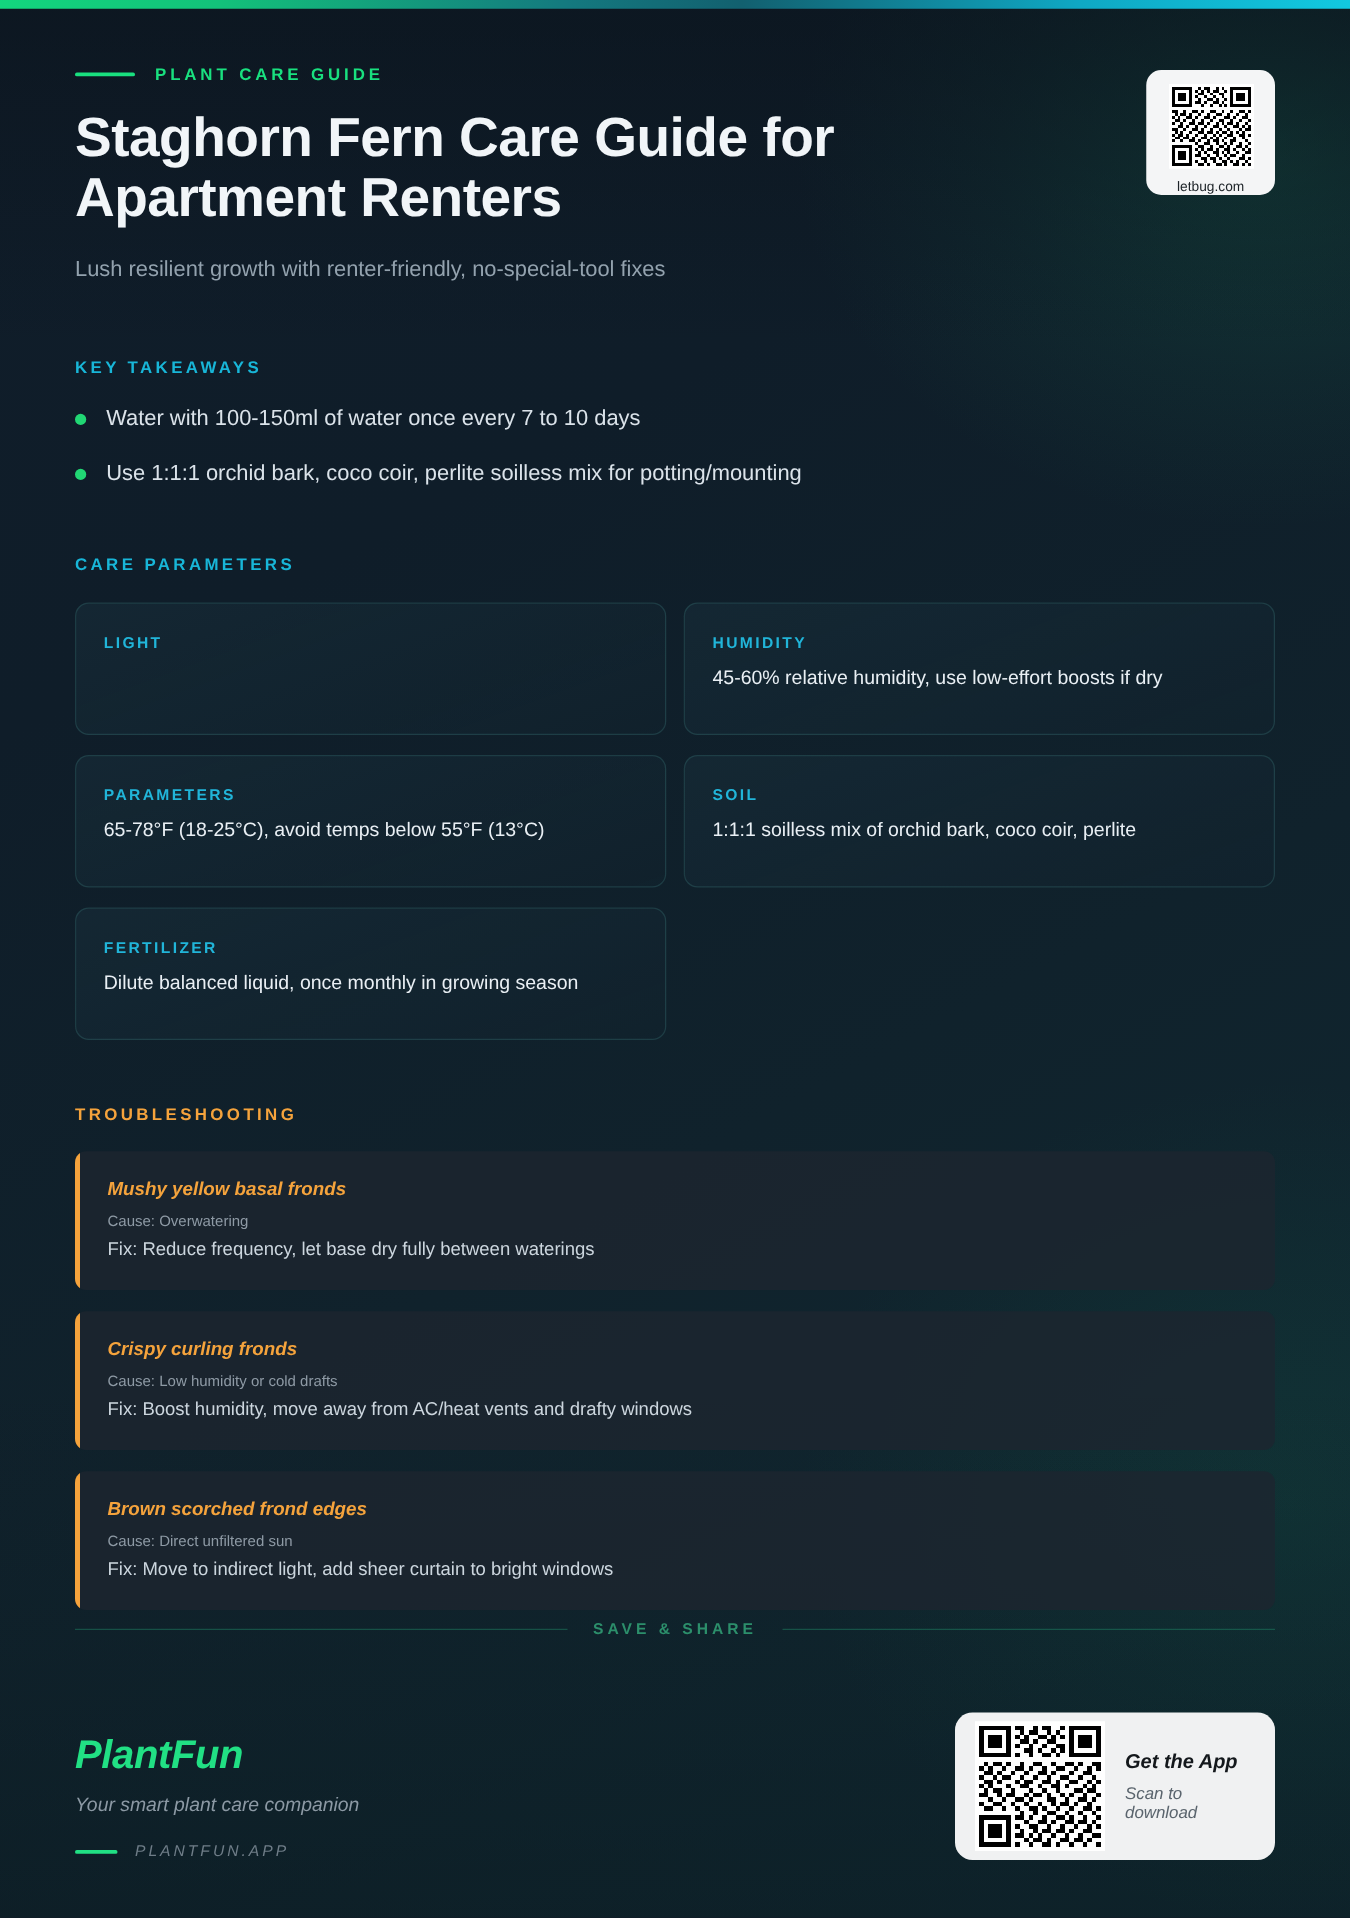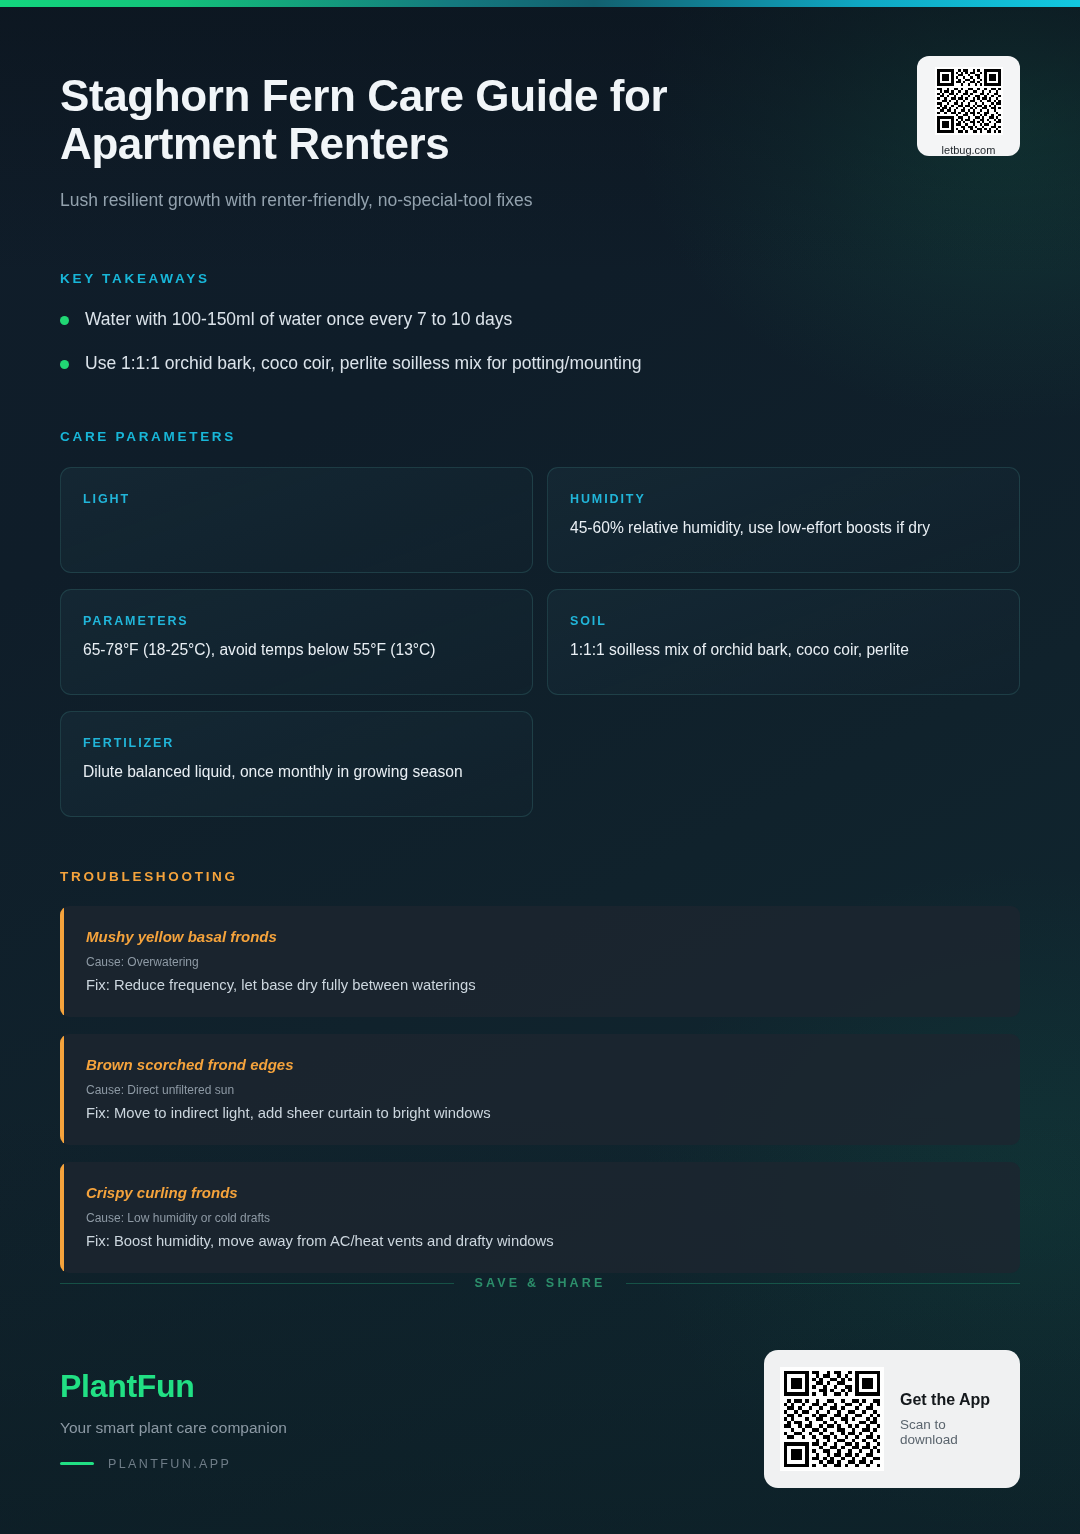--- a/index.html
+++ b/index.html
@@ -163,40 +163,40 @@
     margin-bottom:60px;
   }
   .share-row .line{
     flex:1; height:1px; background:rgba(33,152,112,0.40);
   }
   .share-row .stext{
     font-size:12.5px; letter-spacing:3.2px; font-weight:700; color:#2c8f6b;
   }
 
   .foot-main{
-    display:flex; align-items:center; justify-content:space-between;
+    display:flex; align-items:flex-end; justify-content:space-between;font-style:italic;
   }
   .brand-name{
     font-size:32px; font-weight:700; color:#21e084; letter-spacing:-0.3px;
   }
   .brand-tag{
     margin-top:14px; font-size:15.5px; color:#8c99a4;
   }
   .brand-url{
     margin-top:20px; display:flex; align-items:center; gap:14px;
   }
   .brand-url .dash{
     width:34px; height:3px; background:#21e084; border-radius:2px; display:block;
   }
   .brand-url .utext{
     font-size:12.5px; letter-spacing:2.4px; color:#6f7d88; font-weight:400;
   }
 
   .app-card{
-    width:256px; height:138px;
+    width:256px; height:118px;
     background:#f0f1f2; border-radius:14px;
     display:flex; align-items:center; gap:16px;
     padding:14px 16px;
   }
   .app-card .qr{ width:104px; height:104px; flex:0 0 104px; }
   .app-card .txt{ display:flex; flex-direction:column; }
   .app-title{ font-size:16px; font-weight:700; color:#14181c; }
   .app-sub{ margin-top:8px; font-size:13.5px; color:#5a646d; }
 
   
@@ -206,20 +206,24 @@
 <body>
 
 <div class="page">
 
   <div class="topbar"></div>
 
   <div class="content">
 
     <div class="header">
 
+      <div class="eyebrow">
+        <span class="dash"></span>
+        <span class="etext">PLANT CARE GUIDE</span>
+      </div>
 
       <h1 class="title">Staghorn Fern Care Guide for Apartment Renters</h1>
 
       <div class="subtitle">Lush resilient growth with renter-friendly, no-special-tool fixes</div>
 
       <div class="hdr-qr">
         <svg class="qr" viewBox="0 0 29 29" width="80" height="80">
           <rect width="29" height="29" fill="#ffffff"></rect>
           <g fill="#000000">
             <rect x="1" y="1" width="7" height="1"></rect>
@@ -479,30 +483,30 @@
 
         <div class="ts-card">
           <span class="bar"></span>
           <div class="ts-title">Mushy yellow basal fronds</div>
           <div class="ts-cause">Cause: Overwatering</div>
           <div class="ts-fix">Fix: Reduce frequency, let base dry fully between waterings</div>
         </div>
 
         <div class="ts-card">
           <span class="bar"></span>
+          <div class="ts-title">Crispy curling fronds</div>
+          <div class="ts-cause">Cause: Low humidity or cold drafts</div>
+          <div class="ts-fix">Fix: Boost humidity, move away from AC/heat vents and drafty windows</div>
+        </div>
+
+        <div class="ts-card">
+          <span class="bar"></span>
           <div class="ts-title">Brown scorched frond edges</div>
           <div class="ts-cause">Cause: Direct unfiltered sun</div>
           <div class="ts-fix">Fix: Move to indirect light, add sheer curtain to bright windows</div>
-        </div>
-
-        <div class="ts-card">
-          <span class="bar"></span>
-          <div class="ts-title">Crispy curling fronds</div>
-          <div class="ts-cause">Cause: Low humidity or cold drafts</div>
-          <div class="ts-fix">Fix: Boost humidity, move away from AC/heat vents and drafty windows</div>
         </div>
 
       </div>
     </div>
 
   </div>
 
   <div class="footer">
 
     <div class="share-row">

